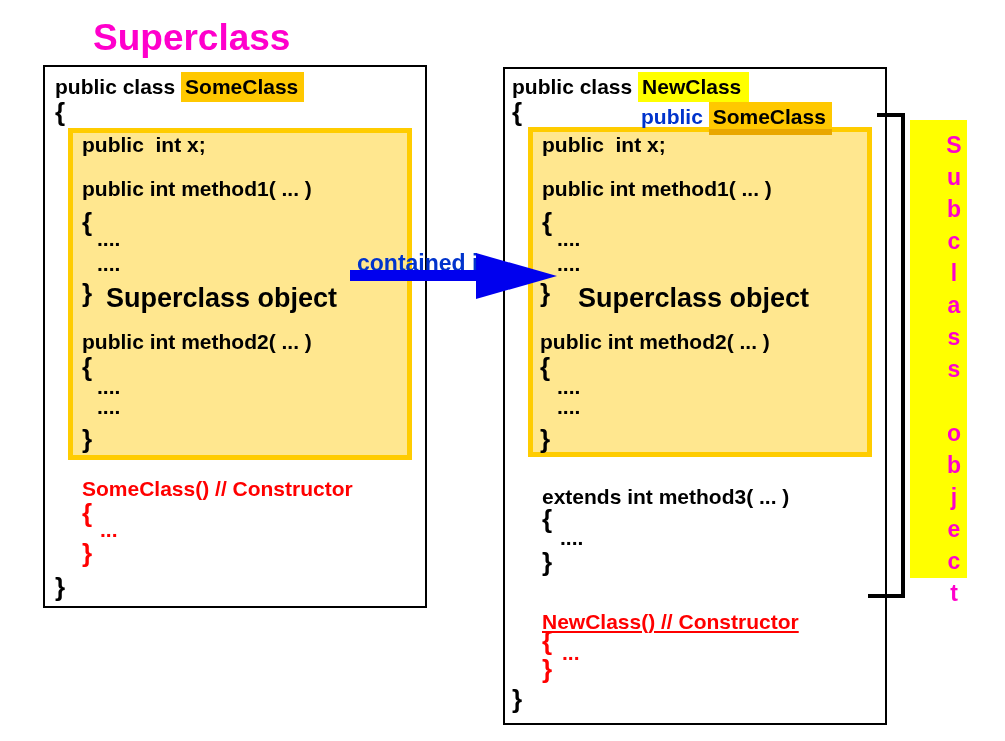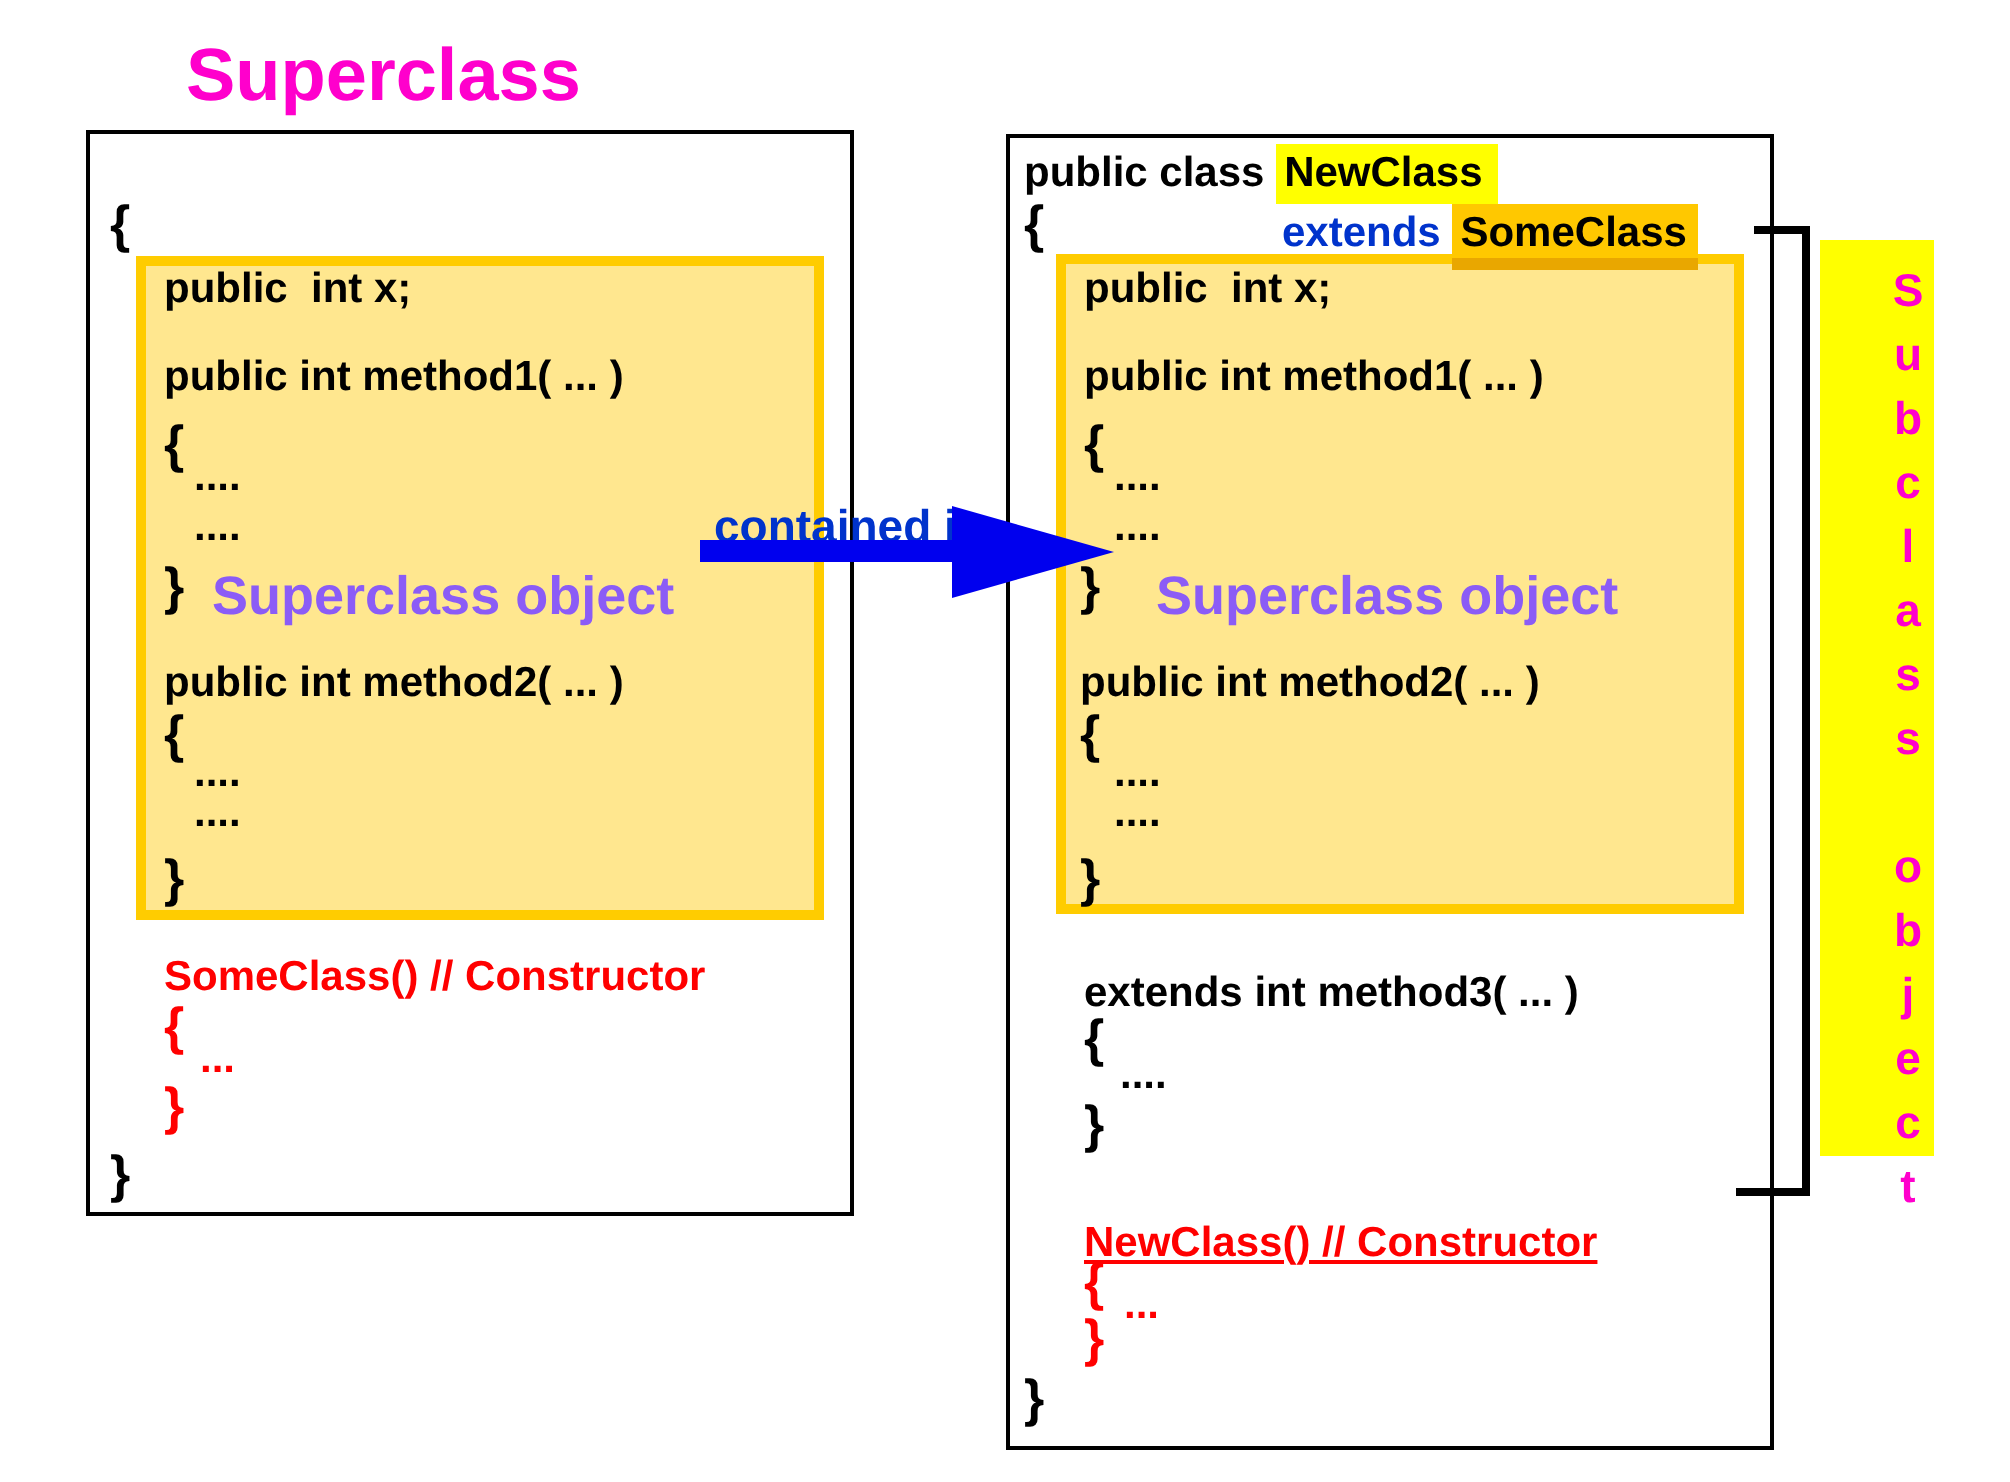--- a/index.html
+++ b/index.html
@@ -4,21 +4,21 @@
 <style>
   html,body{margin:0;padding:0;background:#fff;}
   #canvas{position:relative;width:1005px;height:741px;background:#ffffff;overflow:hidden;
           font-family:"Liberation Sans",sans-serif;}
   .abs{position:absolute;text-align:center;}
   .title{font:bold 37px "Liberation Sans",sans-serif;color:#FF00CC;letter-spacing:0px;z-index:3;}
   .code{font:bold 21px "Liberation Sans",sans-serif;color:#000;white-space:pre;z-index:3;}
   .brace{font:bold 26px "Liberation Sans",sans-serif;color:#000;white-space:pre;z-index:3;line-height:26px;}
   .red{color:#FF0000;}
   .blue{color:#0033CC;}
-  .obj-label{font:bold 27px "Liberation Sans",sans-serif;color:#8b5cf6;white-space:pre;z-index:3;}
+  .obj-label{font:bold 27px "Liberation Sans",sans-serif;color:#000000;white-space:pre;z-index:3;}
   .arrow-label{font:bold 23px "Liberation Sans",sans-serif;color:#0033CC;white-space:pre;z-index:4;margin-top:24px;}
   .outer-box{border:2px solid #000;background:#fff;box-sizing:border-box;z-index:1;}
   .inner-box{background:#FFE78F;border:5px solid #FFCC00;box-sizing:border-box;z-index:2;}
   .hl-gold{background:#FFC800;padding:3px 6px 4px 4px;}
   .hl-gold-shadow{background:#FFC800;padding:3px 6px 1px 4px;border-bottom:6px solid #E9A700;}
   .hl-yellow{background:#FFFF00;padding:3px 8px 4px 4px;}
   .arrow-shaft{background:#0000EE;z-index:4;}
   .arrow-head{width:0;height:0;border-top:23px solid transparent;border-bottom:23px solid transparent;
               border-left:81px solid #0000EE;z-index:4;}
   .bracket{background:#000;z-index:4;}
@@ -32,20 +32,21 @@
 <div id="canvas">
 
   <div class="abs title" style="left:93px;top:17px;">Superclass</div>
 
   <div class="abs outer-box" style="left:43px;top:65px;width:384px;height:543px;"></div>
   <div class="abs outer-box" style="left:503px;top:67px;width:384px;height:658px;"></div>
 
   <div class="abs inner-box" style="left:68px;top:128px;width:344px;height:332px;"></div>
   <div class="abs inner-box" style="left:528px;top:127px;width:344px;height:330px;"></div>
 
+  <div class="abs code" style="left:55px;top:75px;"><span>public class </span><span class="hl-gold">SomeClass</span></div>
   <div class="abs brace" style="left:55px;top:99px;">{</div>
 
   <div class="abs code" style="left:82px;top:133px;">public  int x;</div>
   <div class="abs code" style="left:82px;top:177px;">public int method1( ... )</div>
   <div class="abs brace" style="left:82px;top:209px;">{</div>
   <div class="abs code" style="left:97px;top:227px;">....</div>
   <div class="abs code" style="left:97px;top:252px;">....</div>
   <div class="abs brace" style="left:82px;top:280px;">}</div>
   <div class="abs obj-label" style="left:106px;top:283px;">Superclass object</div>
 
@@ -56,21 +57,21 @@
   <div class="abs brace" style="left:82px;top:426px;">}</div>
 
   <div class="abs code red" style="left:82px;top:477px;">SomeClass() // Constructor</div>
   <div class="abs brace red" style="left:82px;top:500px;">{</div>
   <div class="abs code red" style="left:100px;top:518px;">...</div>
   <div class="abs brace red" style="left:82px;top:540px;">}</div>
   <div class="abs brace" style="left:55px;top:574px;">}</div>
 
   <div class="abs code" style="left:512px;top:75px;"><span>public class </span><span class="hl-yellow">NewClass</span></div>
   <div class="abs brace" style="left:512px;top:99px;">{</div>
-  <div class="abs code" style="left:641px;top:105px;"><span class="blue">extends</span><span> </span><span class="hl-gold-shadow">SomeClass</span></div>
+  <div class="abs code" style="left:641px;top:105px;"><span class="blue">public</span><span> </span><span class="hl-gold-shadow">SomeClass</span></div>
 
   <div class="abs code" style="left:542px;top:133px;">public  int x;</div>
   <div class="abs code" style="left:542px;top:177px;">public int method1( ... )</div>
   <div class="abs brace" style="left:542px;top:209px;">{</div>
   <div class="abs code" style="left:557px;top:227px;">....</div>
   <div class="abs code" style="left:557px;top:252px;">....</div>
   <div class="abs brace" style="left:540px;top:280px;">}</div>
   <div class="abs obj-label" style="left:578px;top:283px;">Superclass object</div>
 
   <div class="abs code" style="left:540px;top:330px;">public int method2( ... )</div>

